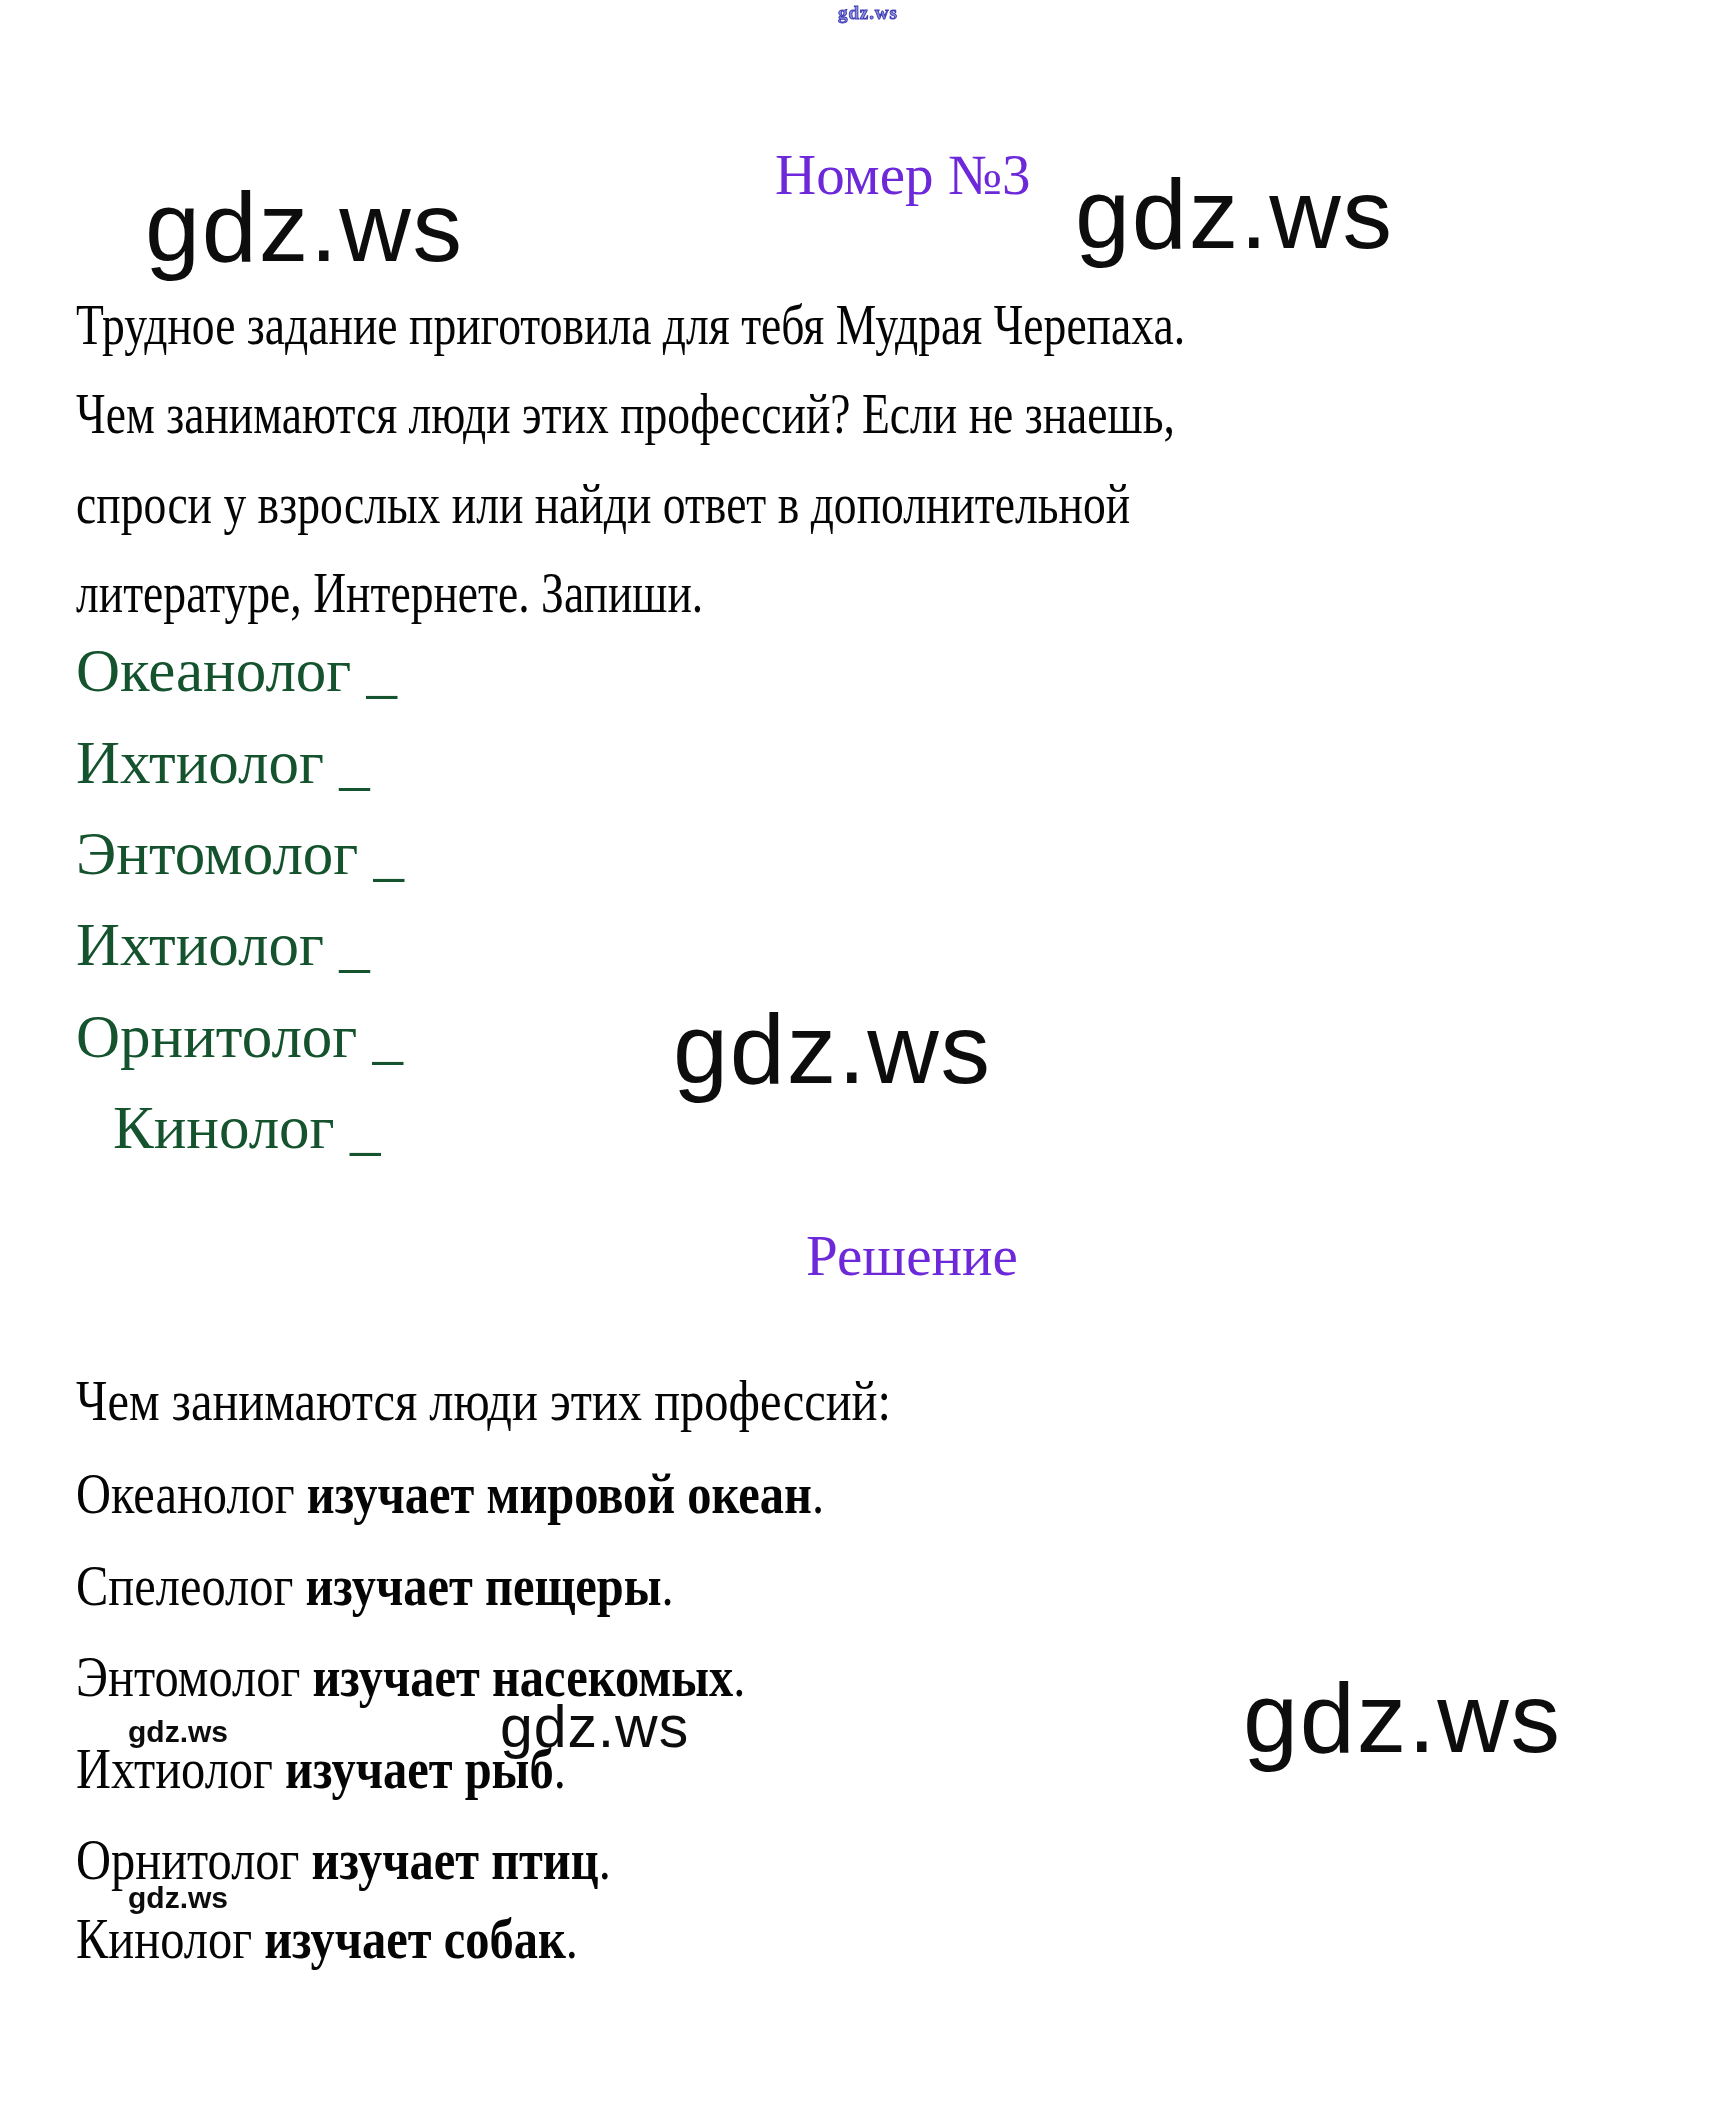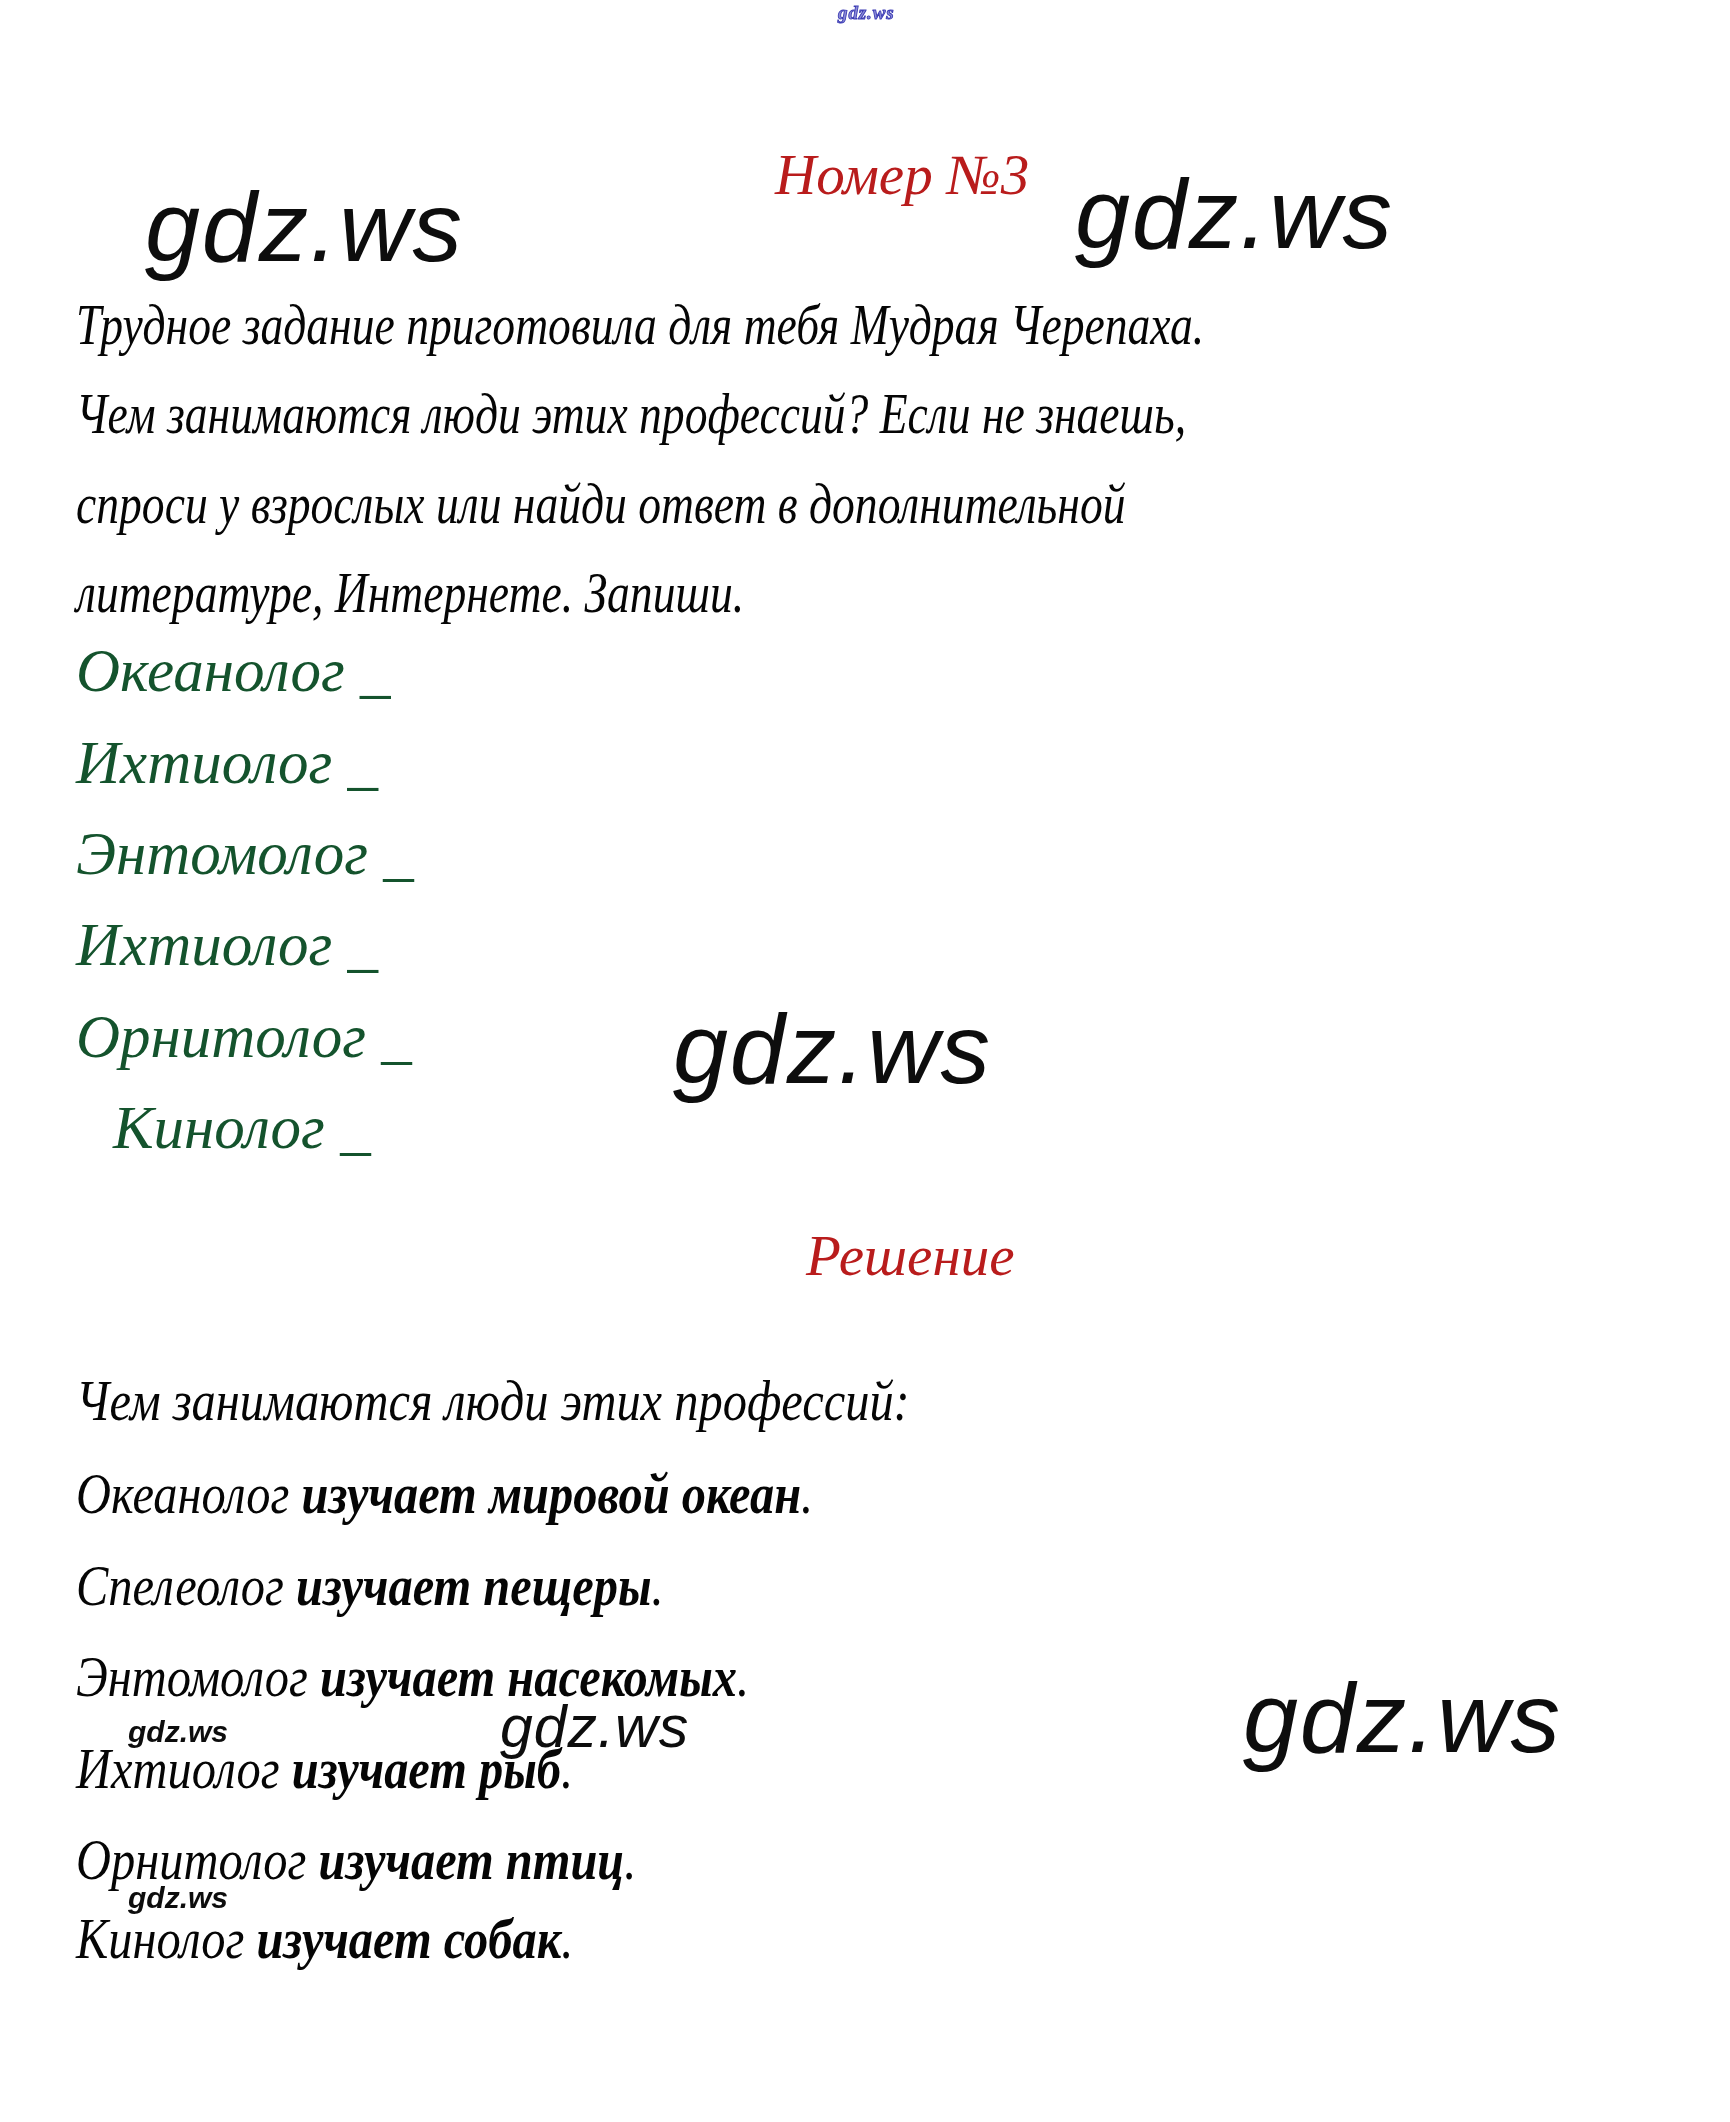--- a/index.html
+++ b/index.html
@@ -4,30 +4,29 @@
 <style>
   html, body { margin: 0; padding: 0; background: #ffffff; }
   .page {
     position: relative;
     width: 1659px;
     height: 2123px;
     background: #ffffff;
     overflow: hidden;
     font-family: "Liberation Serif", serif;
     color: #000000;
-    font-style: italic;
   }
   .abs { position: absolute; white-space: nowrap; line-height: 1; }
 
   
   .body-line  { font-family: "Liberation Serif", serif; font-size: 57px; color: #050505; }
   .cond       { transform: scaleX(0.80); transform-origin: left top; }
   .cond-sol   { transform: scaleX(0.85); transform-origin: left top; }
   .blank-line { font-family: "Liberation Serif", serif; font-size: 61px; color: #14532d; }
-  .heading    { font-family: "Liberation Serif", serif; font-size: 57px; color: #b91c1c; }
+  .heading    { font-family: "Liberation Serif", serif; font-size: 57px; color: #6d28d9; }
   .bold-part  { font-weight: bold; }
 
   
   .wm {
     font-family: "Liberation Sans", sans-serif;
     color: #0d0d0d;
     letter-spacing: 1.8px;
     font-weight: 500;
   }
   .wm-big    { font-size: 99px; }

